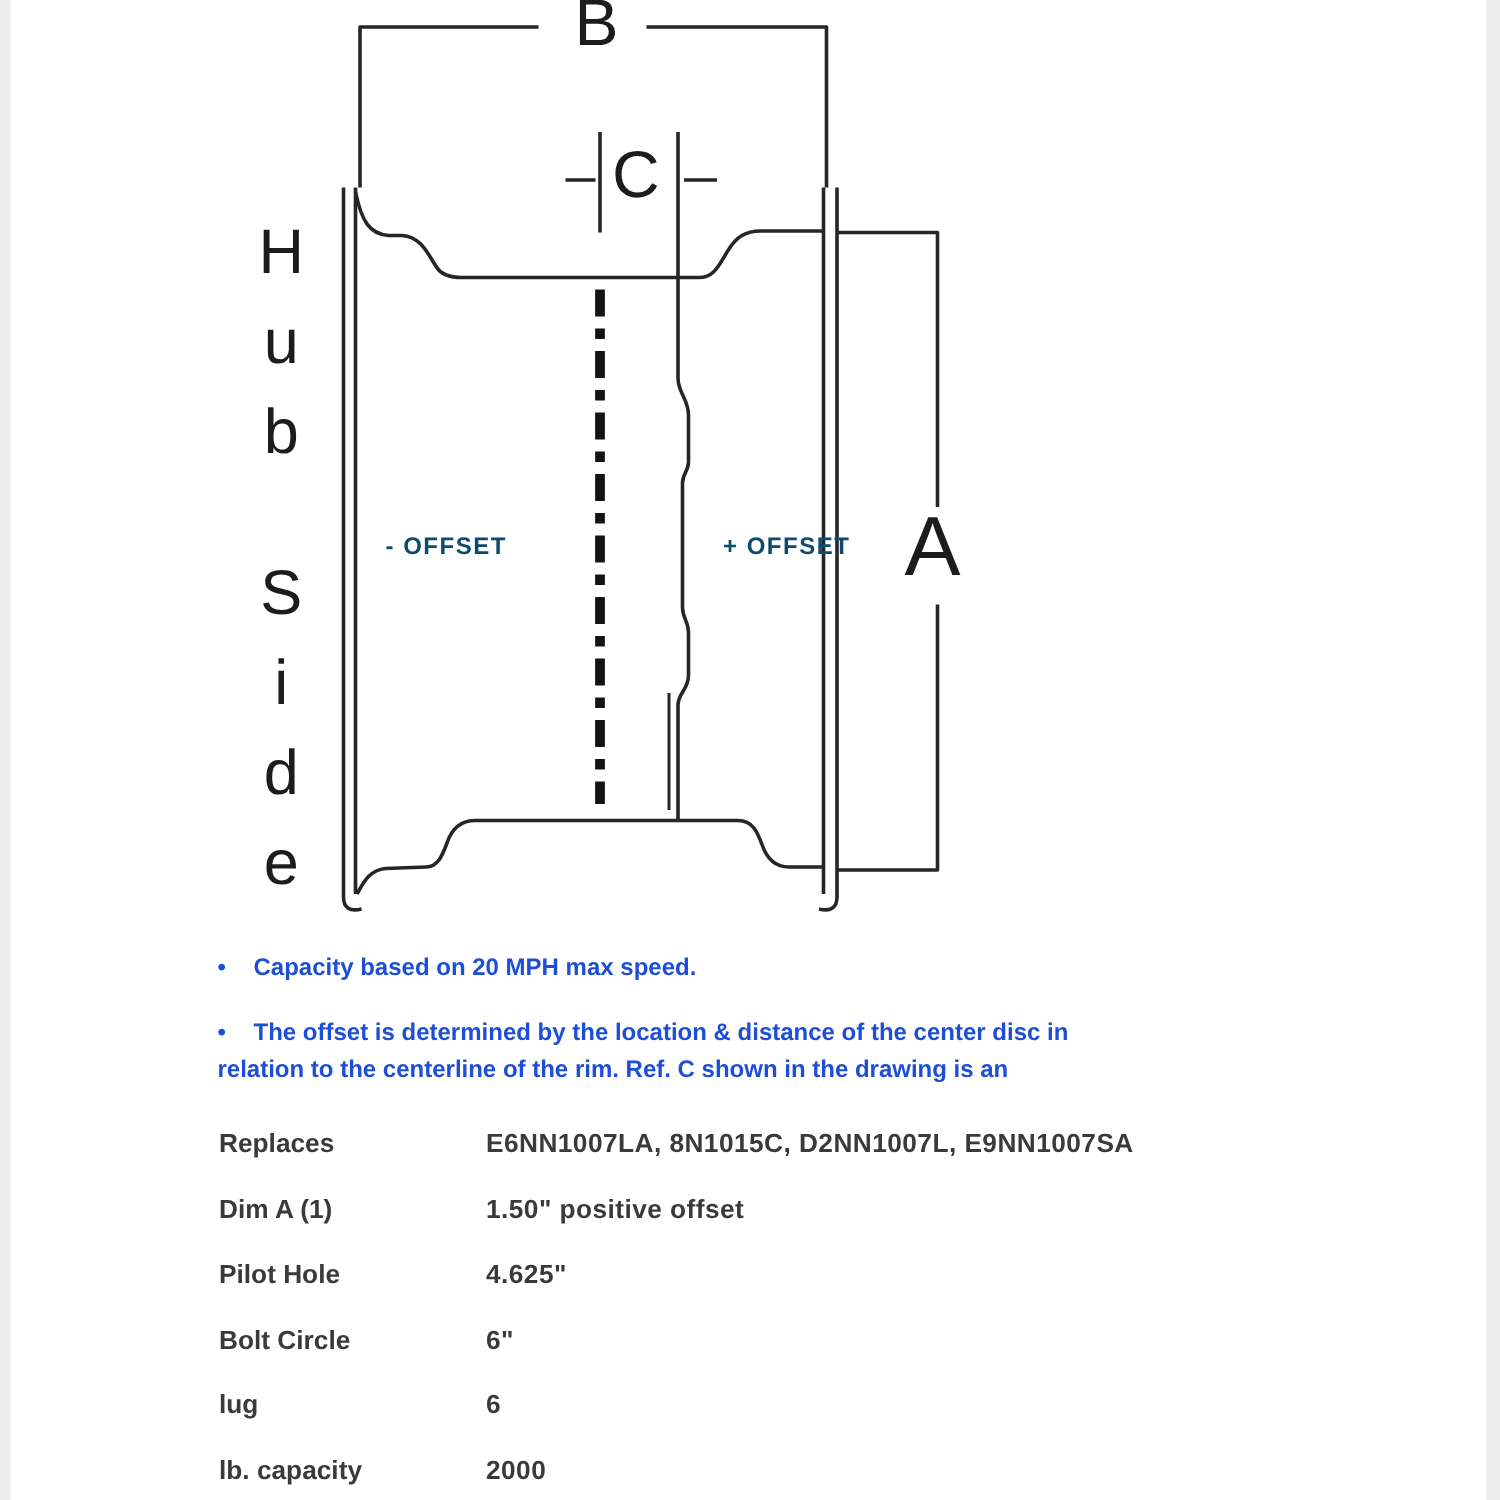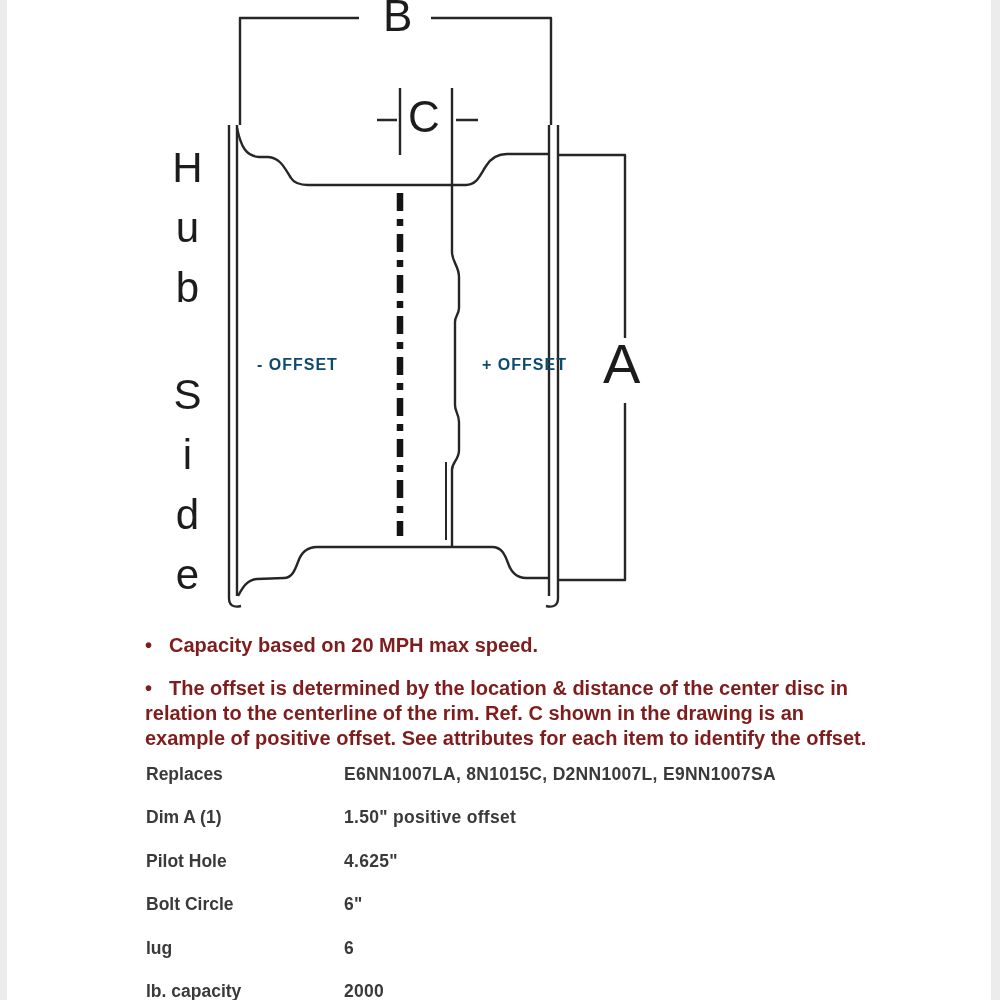--- a/index.html
+++ b/index.html
@@ -30,30 +30,30 @@
 
   .offset-label {
     position:absolute; top:356px; font-size:16px; font-weight:700;
     color:#0c4a6e; letter-spacing:1px; white-space:nowrap;
   }
   .offset-label.neg { left:257px; }
   .offset-label.pos { left:469px;margin-left:13px; }
 
   .notes {
     position:absolute; left:145px; top:633px; width:770px;
-    color:#7f1d1d; font-size:20px; font-weight:700; line-height:25px;
+    color:#1d4ed8; font-size:16px; font-weight:700; line-height:25px;
   }
   .notes .marker { display:inline-block; width:24px; }
   .note2 { margin-top:18px; }
 
   .specs {
     position:absolute; left:146px; top:741px; width:800px;
     color:#3a3a3a; font-size:17.5px; font-weight:700;
   }
-  .spec-row { display:flex; height:43.5px; align-items:flex-end;gap:20px; }
+  .spec-row { display:flex; height:43.5px; align-items:center; }
   .spec-label { width:178px; flex:none; }
   .spec-value { letter-spacing:0.3px; white-space:nowrap; }
 </style>
 </head>
 <body>
 
 <div class="canvas">
   <div class="edge left"></div>
   <div class="edge right"></div>
 
@@ -91,21 +91,20 @@
 
   <div class="notes">
     <div class="note1">
       <span class="marker">•</span><span>Capacity based on 20 MPH max speed.</span>
     </div>
     <div class="note2">
       <div>
         <span class="marker">•</span><span>The offset is determined by the location &amp; distance of the center disc in</span>
       </div>
       <div>relation to the centerline of the rim. Ref. C shown in the drawing is an</div>
-      <div>example of positive offset. See attributes for each item to identify the offset.</div>
     </div>
   </div>
 
   <div class="specs">
     <div class="spec-row">
       <div class="spec-label">Replaces</div>
       <div class="spec-value">E6NN1007LA, 8N1015C, D2NN1007L, E9NN1007SA</div>
     </div>
     <div class="spec-row">
       <div class="spec-label">Dim A (1)</div>

